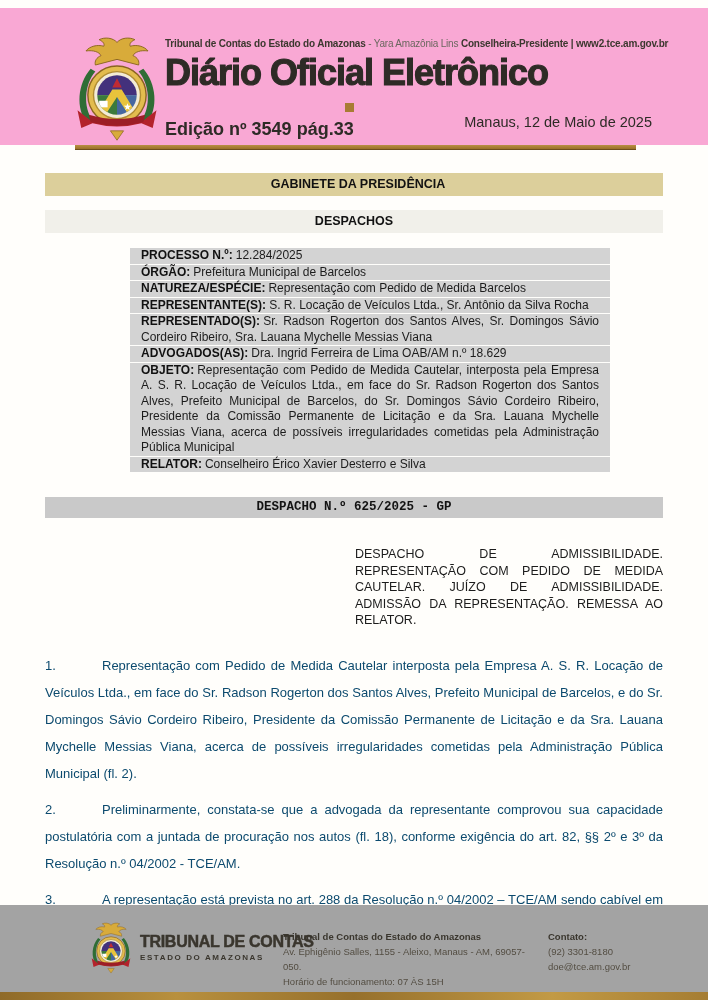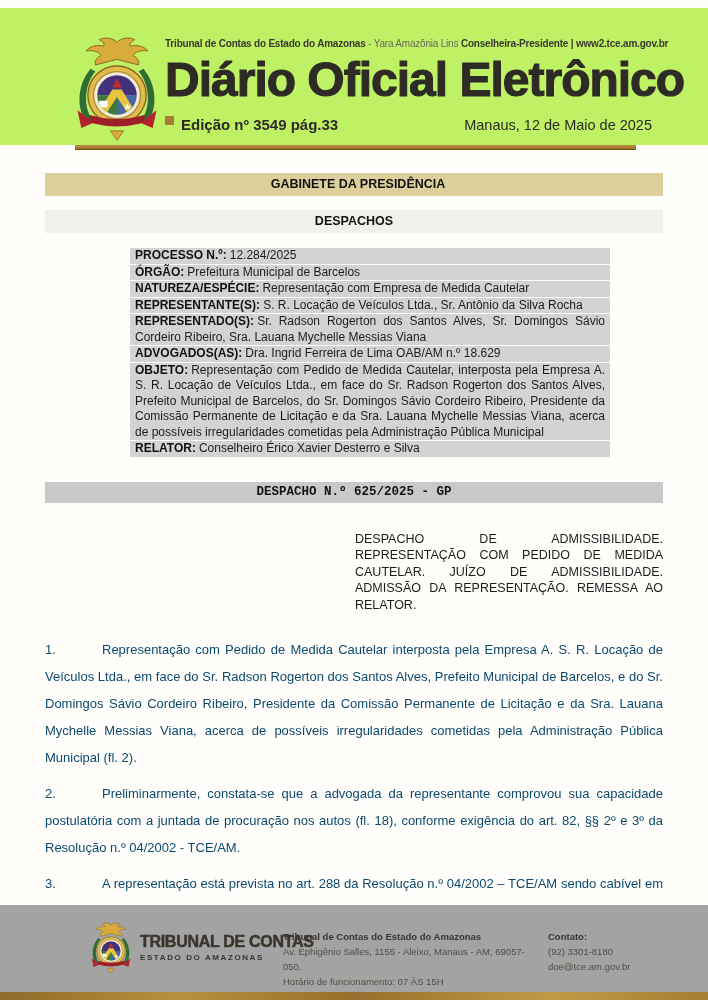--- a/index.html
+++ b/index.html
@@ -1,42 +1,42 @@
 <!DOCTYPE html>
 <html><head>
 <meta charset="utf-8">
 <style>
   * { margin:0; padding:0; box-sizing:border-box; }
   html,body { background:#ffffff; }
   body { font-family:"Liberation Sans","DejaVu Sans",sans-serif; color:#1c1c1c; }
   .page { position:relative; width:708px; height:1000px; margin:0 auto; background:#fffefb; overflow:hidden; }
 
   
-  .masthead { position:absolute; top:8px; left:0; width:708px; height:137px; background:#bef264; }
+  .masthead { position:absolute; top:8px; left:0; width:708px; height:137px; background:#f9a8d4; }
   .coa-big { position:absolute; left:70px; top:26px; width:94px; height:110px; }
   .mast-text { position:absolute; left:165px; top:30px; width:487px; }
   .topline { font-size:10px; letter-spacing:-0.2px; white-space:nowrap; color:#6b675f; }
   .topline b { color:#3c382f; }
-  .gazette-title { margin-top:3px; font-size:48px; font-weight:bold; letter-spacing:-1px;
+  .gazette-title { margin-top:3px; font-size:36px; font-weight:bold; letter-spacing:-1px;
       white-space:nowrap; color:#2e2b26; -webkit-text-stroke:1.1px #2e2b26; }
   .edition-row { display:flex; justify-content:space-between; align-items:center; margin-top:9px; }
-  .edition-left { display:flex; align-items:flex-start; gap:7px; font-size:15px; font-weight:bold; color:#2e2b26; }
+  .edition-left { display:flex; align-items:flex-end; gap:7px; font-size:18px; font-weight:bold; color:#2e2b26;flex-direction:column; }
   .sq { width:9px; height:9px; background:#a87c34; display:inline-block; }
   .issue-date { font-size:14.5px; color:#2e2b26; }
   .gold-divider { position:absolute; top:145px; left:75px; width:561px; height:5px;
       background:linear-gradient(180deg,#b98f42,#9a7028); border-bottom:1px solid #6e4f1c; }
 
   
   .doc-body { position:absolute; top:150px; left:45px; width:618px; }
   .bar { height:23px; line-height:23px; text-align:center; font-weight:bold; font-size:12.5px; color:#121212; }
   .bar-gabinete { margin-top:23px; background:#dccf9b;padding-left:8px; }
   .bar-despachos { margin-top:14px; background:#f1f0ea; }
 
   .process-block { margin:15px 0 0 85px; width:480px; font-size:12px; line-height:15.5px; }
-  .pr-row { background:#d3d3d3; padding:0 5px; margin-bottom:1px; text-align:justify; }
+  .pr-row { background:#d3d3d3; padding:0 11px; margin-bottom:1px; text-align:justify; }
   .pr-row b { color:#111; }
   .pr-value { margin-left:3px; }
 
   .bar-despacho-n { margin-top:25px; height:21px; line-height:21px; background:#c9c9c9;font-family:Liberation Mono, monospace; }
 
   .summary { width:308px; margin:28px 0 0 auto; font-size:12.5px; line-height:16.5px;
       text-align:justify; color:#1c1c1c; }
 
   .paragraphs { margin-top:23px; }
   .para { font-size:13px; line-height:27px; text-align:justify; margin-bottom:9px; color:#0c4a6e; }
@@ -113,21 +113,21 @@
     <div class="bar bar-despachos">DESPACHOS</div>
 
     <div class="process-block">
       <div class="pr-row">
         <b>PROCESSO N.º:</b><span class="pr-value">12.284/2025</span>
       </div>
       <div class="pr-row">
         <b>ÓRGÃO:</b><span class="pr-value">Prefeitura Municipal de Barcelos</span>
       </div>
       <div class="pr-row">
-        <b>NATUREZA/ESPÉCIE:</b><span class="pr-value">Representação com Empresa de Medida Cautelar</span>
+        <b>NATUREZA/ESPÉCIE:</b><span class="pr-value">Representação com Pedido de Medida Barcelos</span>
       </div>
       <div class="pr-row">
         <b>REPRESENTANTE(S):</b><span class="pr-value">S. R. Locação de Veículos Ltda., Sr. Antônio da Silva Rocha</span>
       </div>
       <div class="pr-row">
         <b>REPRESENTADO(S):</b><span class="pr-value">Sr. Radson Rogerton dos Santos Alves, Sr. Domingos Sávio Cordeiro Ribeiro, Sra. Lauana Mychelle Messias Viana</span>
       </div>
       <div class="pr-row">
         <b>ADVOGADOS(AS):</b><span class="pr-value">Dra. Ingrid Ferreira de Lima OAB/AM n.º 18.629</span>
       </div>

